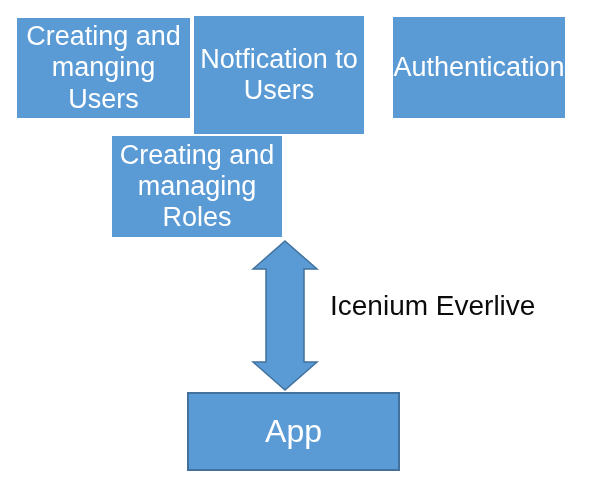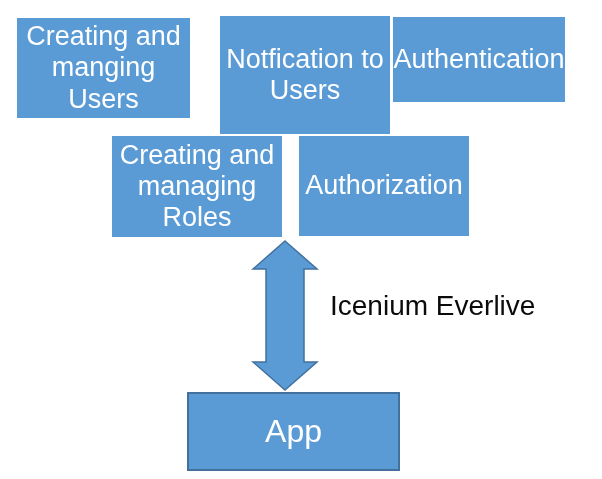--- a/index.html
+++ b/index.html
@@ -23,22 +23,22 @@
     display: flex;
     align-items: center;
     justify-content: center;
     text-align: center;
     font-size: 27px;
     line-height: 1.15;
     white-space: pre-line;
     padding: 2px 6px;
   }
   #box-creating-users  { left: 17px;  top: 18px;  width: 173px; height: 100px; }
-  #box-notification    { left: 220px; top: 16px;  width: 170px; height: 118px; }
-  #box-authentication  { left: 393px; top: 17px;  width: 172px; height: 85px; }
+  #box-notification    { left: 194px; top: 16px;  width: 170px; height: 118px; }
+  #box-authentication  { left: 393px; top: 17px;  width: 172px; height: 101px; }
   #box-roles           { left: 112px; top: 136px; width: 170px; height: 101px; }
   #box-authorization   { left: 299px; top: 136px; width: 170px; height: 100px; }
   #box-app {
     left: 187px; top: 392px; width: 213px; height: 79px;
     border: 2px solid var(--box-border, #41719C);
     font-size: 32px;
   }
   .connector-svg {
     position: absolute;
     left: 250px;
@@ -71,21 +71,20 @@
 
   <div class="dbox" id="box-notification">Notfication to
 Users</div>
 
   <div class="dbox" id="box-authentication">Authentication</div>
 
   <div class="dbox" id="box-roles">Creating and
 managing
 Roles</div>
 
-  <div class="dbox" id="box-authorization">Authorization</div>
 
   <svg class="connector-svg" viewBox="0 0 70 155" aria-hidden="true">
     <polygon points="35,3 67,31 54,31 54,124 67,124 35,152 3,124 16,124 16,31 3,31"></polygon>
   </svg>
 
   <div class="connector-label">Icenium Everlive</div>
 
   <div class="dbox" id="box-app">App</div>
 
 </div>

